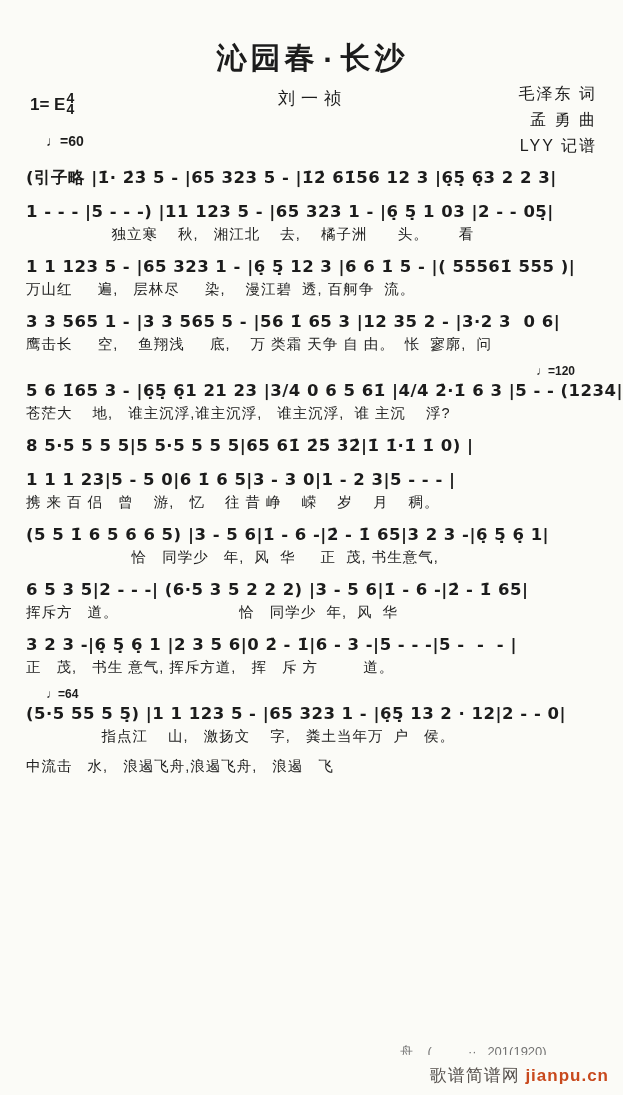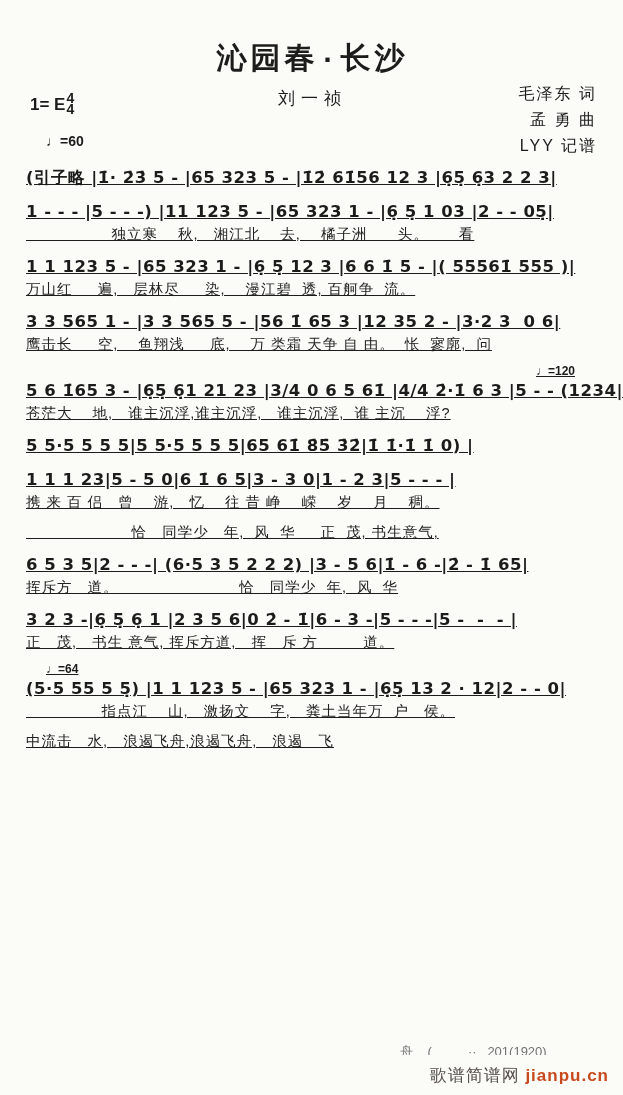--- a/index.html
+++ b/index.html
@@ -19,21 +19,21 @@
   .performer{
     position:absolute;left:0;right:0;top:6px;text-align:center;
     font-size:17px;letter-spacing:6px;
   }
   .keysig{position:absolute;left:4px;top:12px;font-size:17px;font-weight:700;display:flex;align-items:flex-end;gap:1px;}
   .timesig{display:inline-flex;flex-direction:column;line-height:11px;font-size:14px;font-weight:700;text-align:center;}
   .credits{position:absolute;right:2px;top:0;text-align:right;font-size:16px;line-height:26px;letter-spacing:2px;}
   .tempo-top{position:absolute;left:20px;top:52px;font-size:14px;font-weight:700;}
 
   
-  .systems{margin-top:6px;text-decoration:underline;}
+  .systems{margin-top:6px;}
   .system{margin-bottom:9px;position:relative;}
   .tempo-mark{font-size:12px;font-weight:700;height:14px;line-height:14px;margin-left:16px;}
   .tempo-mark.right{text-align:right;padding-right:24px;}
   .tempo-mark.left{text-align:left;padding-left:4px;}
   .notes{
     font-family:"DejaVu Sans",sans-serif;
     font-size:16.5px;font-weight:700;line-height:25px;
     white-space:pre;letter-spacing:.5px;
   }
   .lyrics{
@@ -100,32 +100,33 @@
   </div>
 
   <div class="system">
     <div class="tempo-mark right">♩=120</div>
     <div class="notes">5 6 1̇65 3 - |6̣5̣ 6̣1 21 23 |3/4 0 6 5 61̇ |4/4 2̇·1̇ 6 3 |5 - - (1234|</div>
     <div class="lyrics">苍茫大    地,   谁主沉浮,谁主沉浮,   谁主沉浮,  谁 主沉    浮?</div>
   </div>
 
   <div class="system">
 
-    <div class="notes">5 5·5 5 5 5|5 5·5 5 5 5|65 61̇ 8̇5̇ 3̇2̇|1̇ 1̇·1̇ 1̇ 0) |</div>
+    <div class="notes">8 5·5 5 5 5|5 5·5 5 5 5|65 61̇ 2̇5̇ 3̇2̇|1̇ 1̇·1̇ 1̇ 0) |</div>
 
   </div>
 
   <div class="system">
 
     <div class="notes">1 1 1 23|5 - 5 0|6 1̇ 6 5|3 - 3 0|1 - 2 3|5 - - - |</div>
     <div class="lyrics">携 来 百 侣   曾    游,   忆    往 昔 峥    嵘    岁    月    稠。</div>
   </div>
 
   <div class="system">
 
+    <div class="notes">(5 5 1̇ 6 5 6 6 5) |3 - 5 6|1̇ - 6 -|2̇ - 1̇ 65|3 2 3 -|6̣ 5̣ 6̣ 1|</div>
     <div class="lyrics">                     恰   同学少   年,  风  华     正  茂, 书生意气,</div>
   </div>
 
   <div class="system">
 
     <div class="notes">6 5 3 5|2 - - -| (6·5 3 5 2 2 2) |3 - 5 6|1̇ - 6 -|2̇ - 1̇ 65|</div>
     <div class="lyrics">挥斥方   道。                        恰   同学少  年,  风  华</div>
   </div>
 
   <div class="system">

